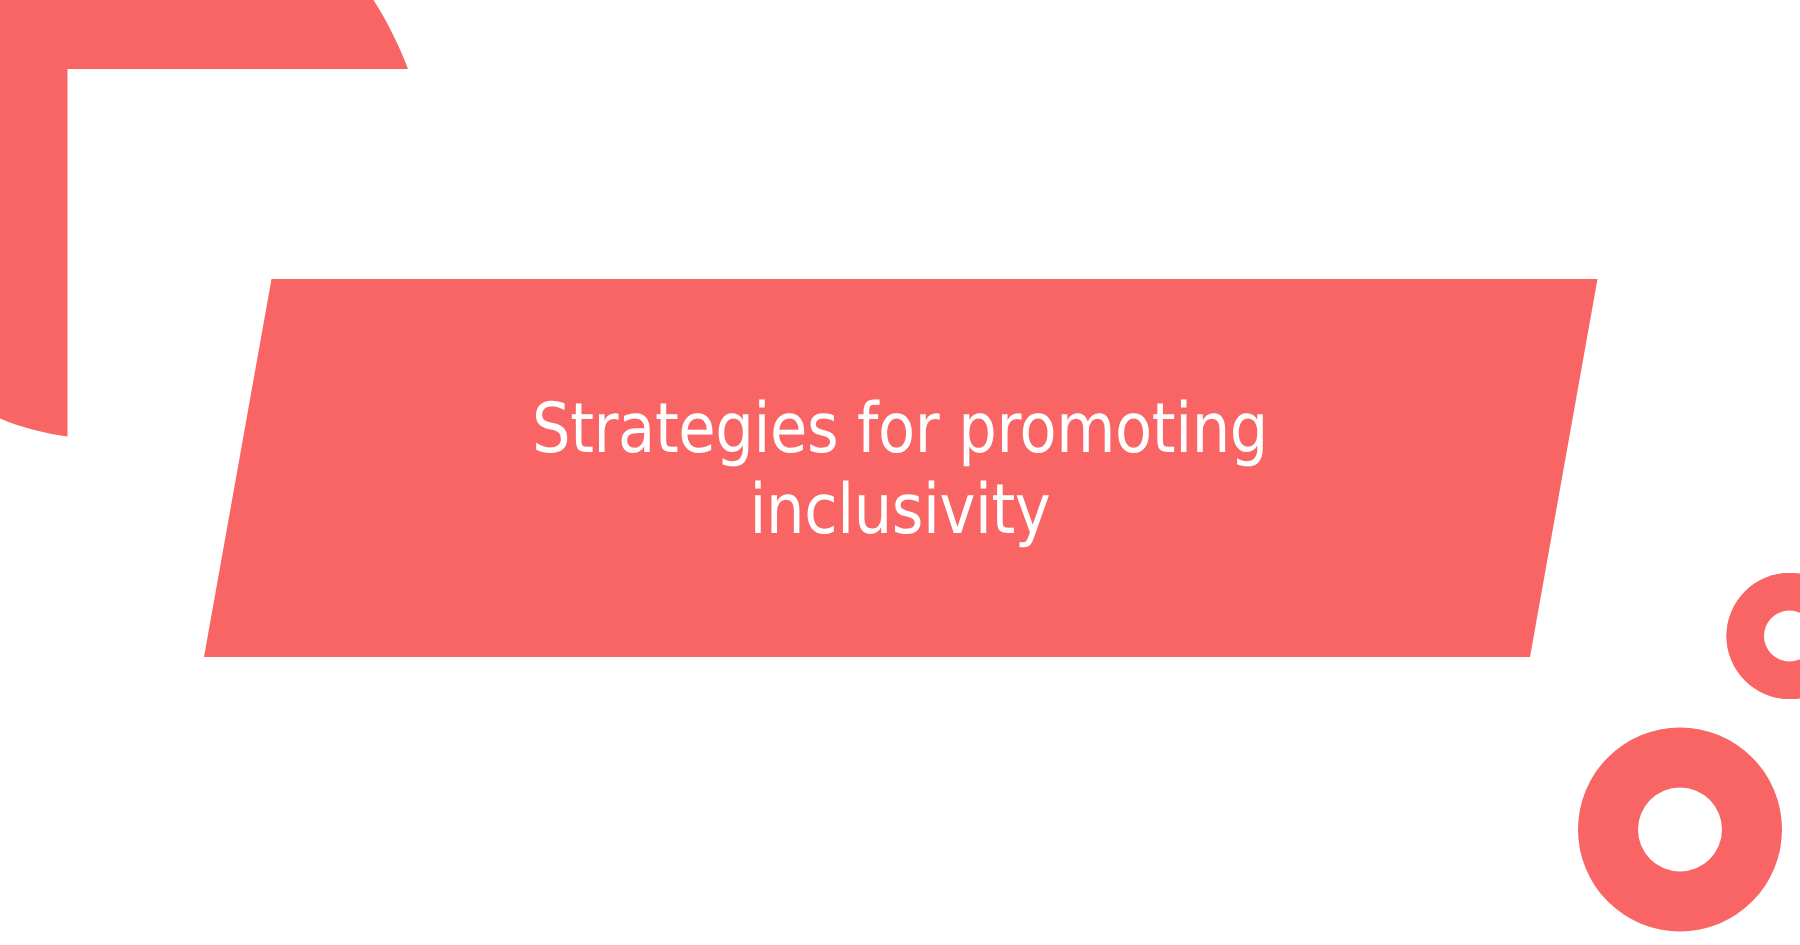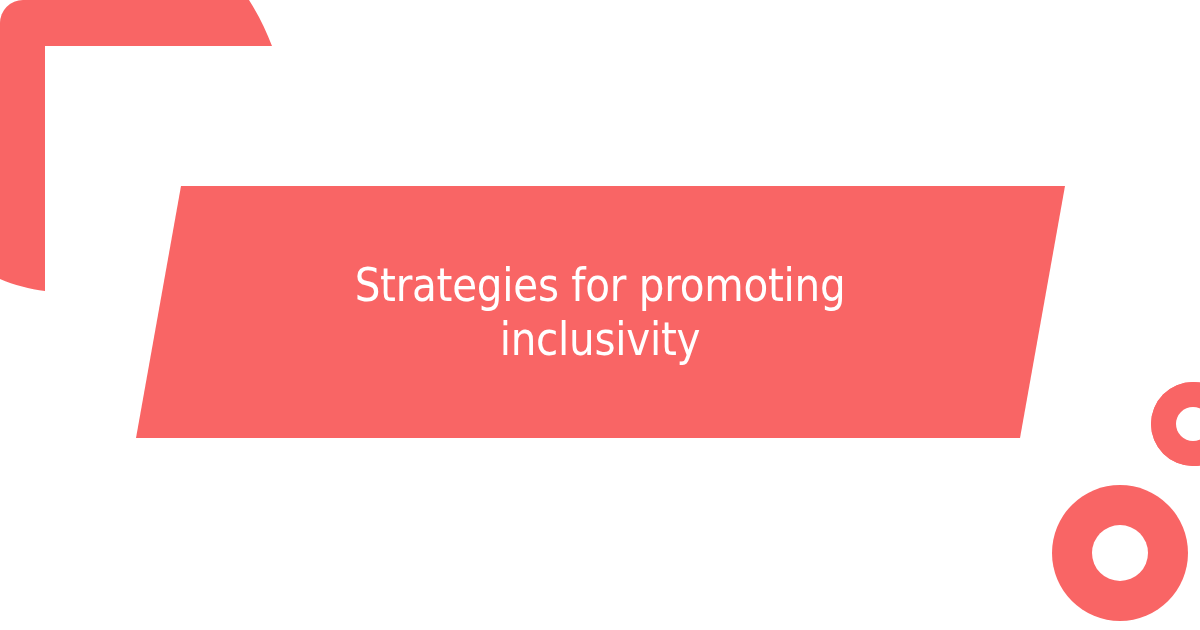--- a/index.html
+++ b/index.html
@@ -12,21 +12,20 @@
     background: #ffffff;
     font-family: "Liberation Sans", sans-serif;
     overflow: hidden;
   }
   #canvas {
     position: relative;
     width: 1200px;
     height: 630px;
     background: #ffffff;
     overflow: hidden;
-    border-radius: 23px;
   }
   #art-layer {
     position: absolute;
     inset: 0;
     width: 1200px;
     height: 630px;
     display: block;
   }
   #title-block {
     position: absolute;

